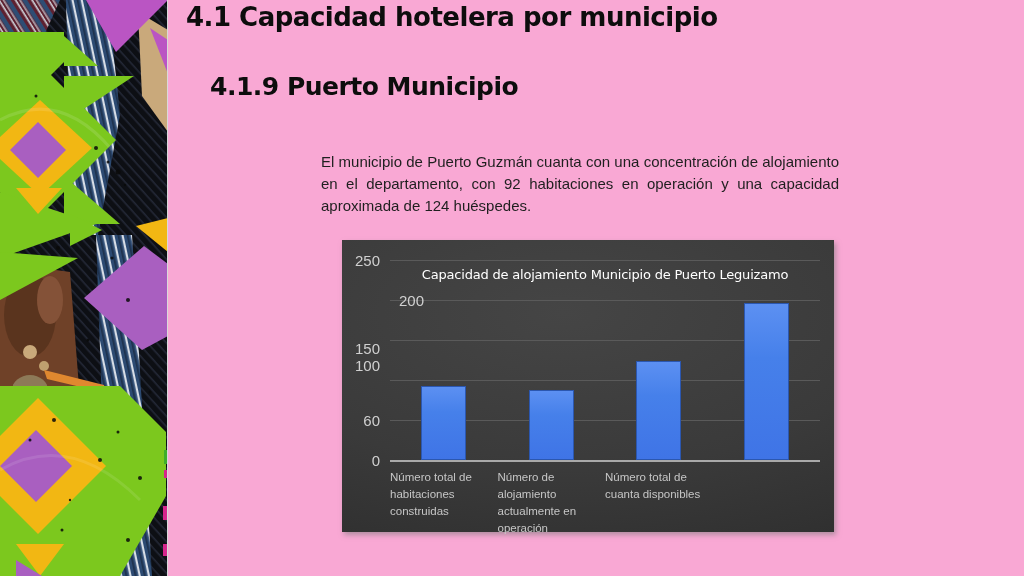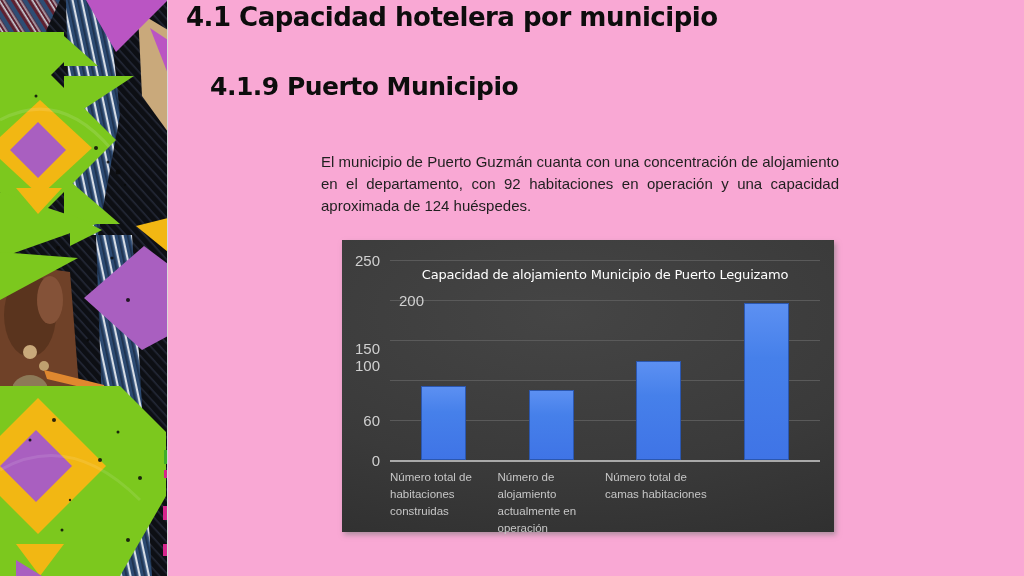--- a/index.html
+++ b/index.html
@@ -155,18 +155,18 @@
         <div class="gridline" style="left: 48px; width: 430px; top: 60px;"></div>
         <div class="ylabel" style="left: 0px; top: 52px; margin-left: 44px;">200</div>
         <div class="gridline" style="left: 48px; width: 430px; top: 20px;"></div>
         <div class="ylabel" style="left: 0px; top: 12px;">250</div>
         <div class="bar" style="left: 79.25px; top: 146.4px; height: 73.6px;"></div>
         <div class="bar" style="left: 186.75px; top: 149.6px; height: 70.4px;"></div>
         <div class="bar" style="left: 294.25px; top: 120.8px; height: 99.2px;"></div>
         <div class="bar" style="left: 401.75px; top: 63.2px; height: 156.8px;"></div>
         <div class="xlabel-cell" style="left: 48px; top: 229px; width: 107.5px;">Número total de habitaciones construidas</div>
         <div class="xlabel-cell" style="left: 155.5px; top: 229px; width: 107.5px;">Número de alojamiento actualmente en operación</div>
-        <div class="xlabel-cell" style="left: 263px; top: 229px; width: 107.5px;">Número total de camas habitaciones</div>
+        <div class="xlabel-cell" style="left: 263px; top: 229px; width: 107.5px;">Número total de cuanta disponibles</div>
       </div>
     <div class="chart-title">Capacidad de alojamiento Municipio de Puerto Leguizamo</div>
   </div>
 
 </div>
 
 </body></html>

